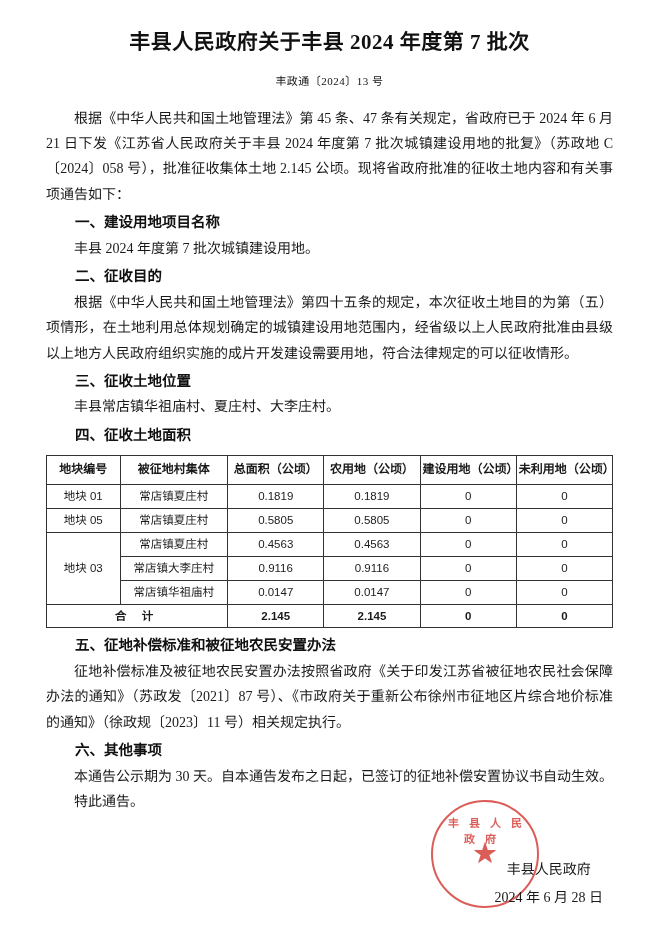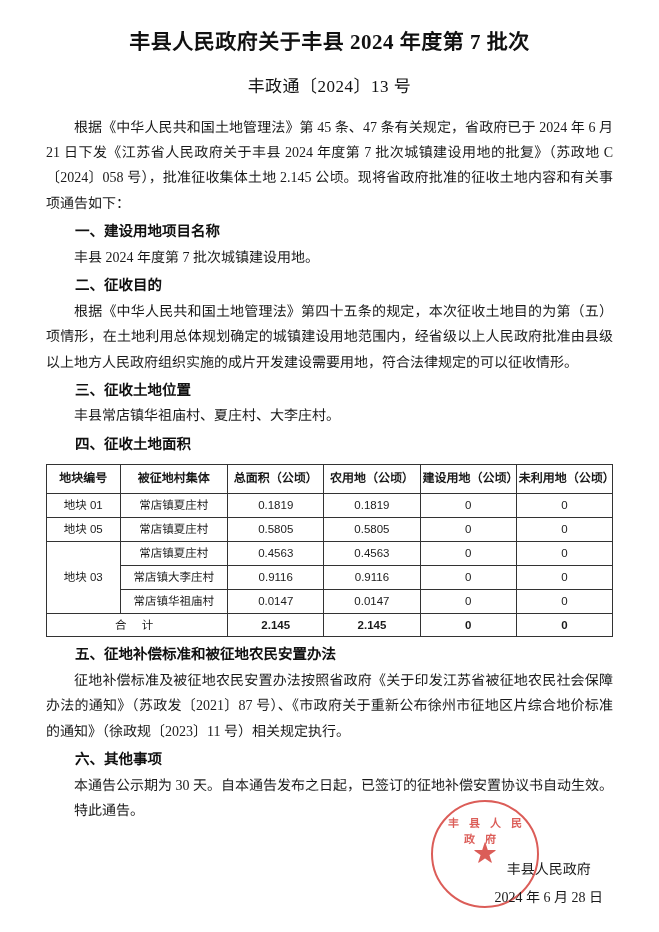--- a/index.html
+++ b/index.html
@@ -27,21 +27,21 @@
     font-size: 21px;
     font-weight: bold;
     line-height: 1.55;
     margin: 26px 58px 0 58px;
     letter-spacing: 0.5px;
     color: #111;
   }
   .doc-title .line2 { display: block; }
   .doc-number {
     text-align: center;
-    font-size: 17px;
+    font-size: 11px;
     margin-top: 13px;
     letter-spacing: 0.5px;
     color: #111;
   }
   .body-wrap {
     margin: 0 46px;
     padding-top: 18px;
   }
   p.para {
     font-size: 14px;
@@ -76,21 +76,21 @@
     line-height: 1.3;
     color: #1a1a1a;
     font-weight: normal;
   }
   table.land th {
     font-weight: bold;
     font-size: 12px;
     padding: 6px 2px;
   }
   table.land td.total-label {
-    font-weight: normal;
+    font-weight: bold;
     letter-spacing: 6px;
   }
   table.land td.total-val {
     font-weight: bold;
   }
   .sign-block {
     position: absolute;
     right: 56px;
     bottom: 46px;
     text-align: center;

